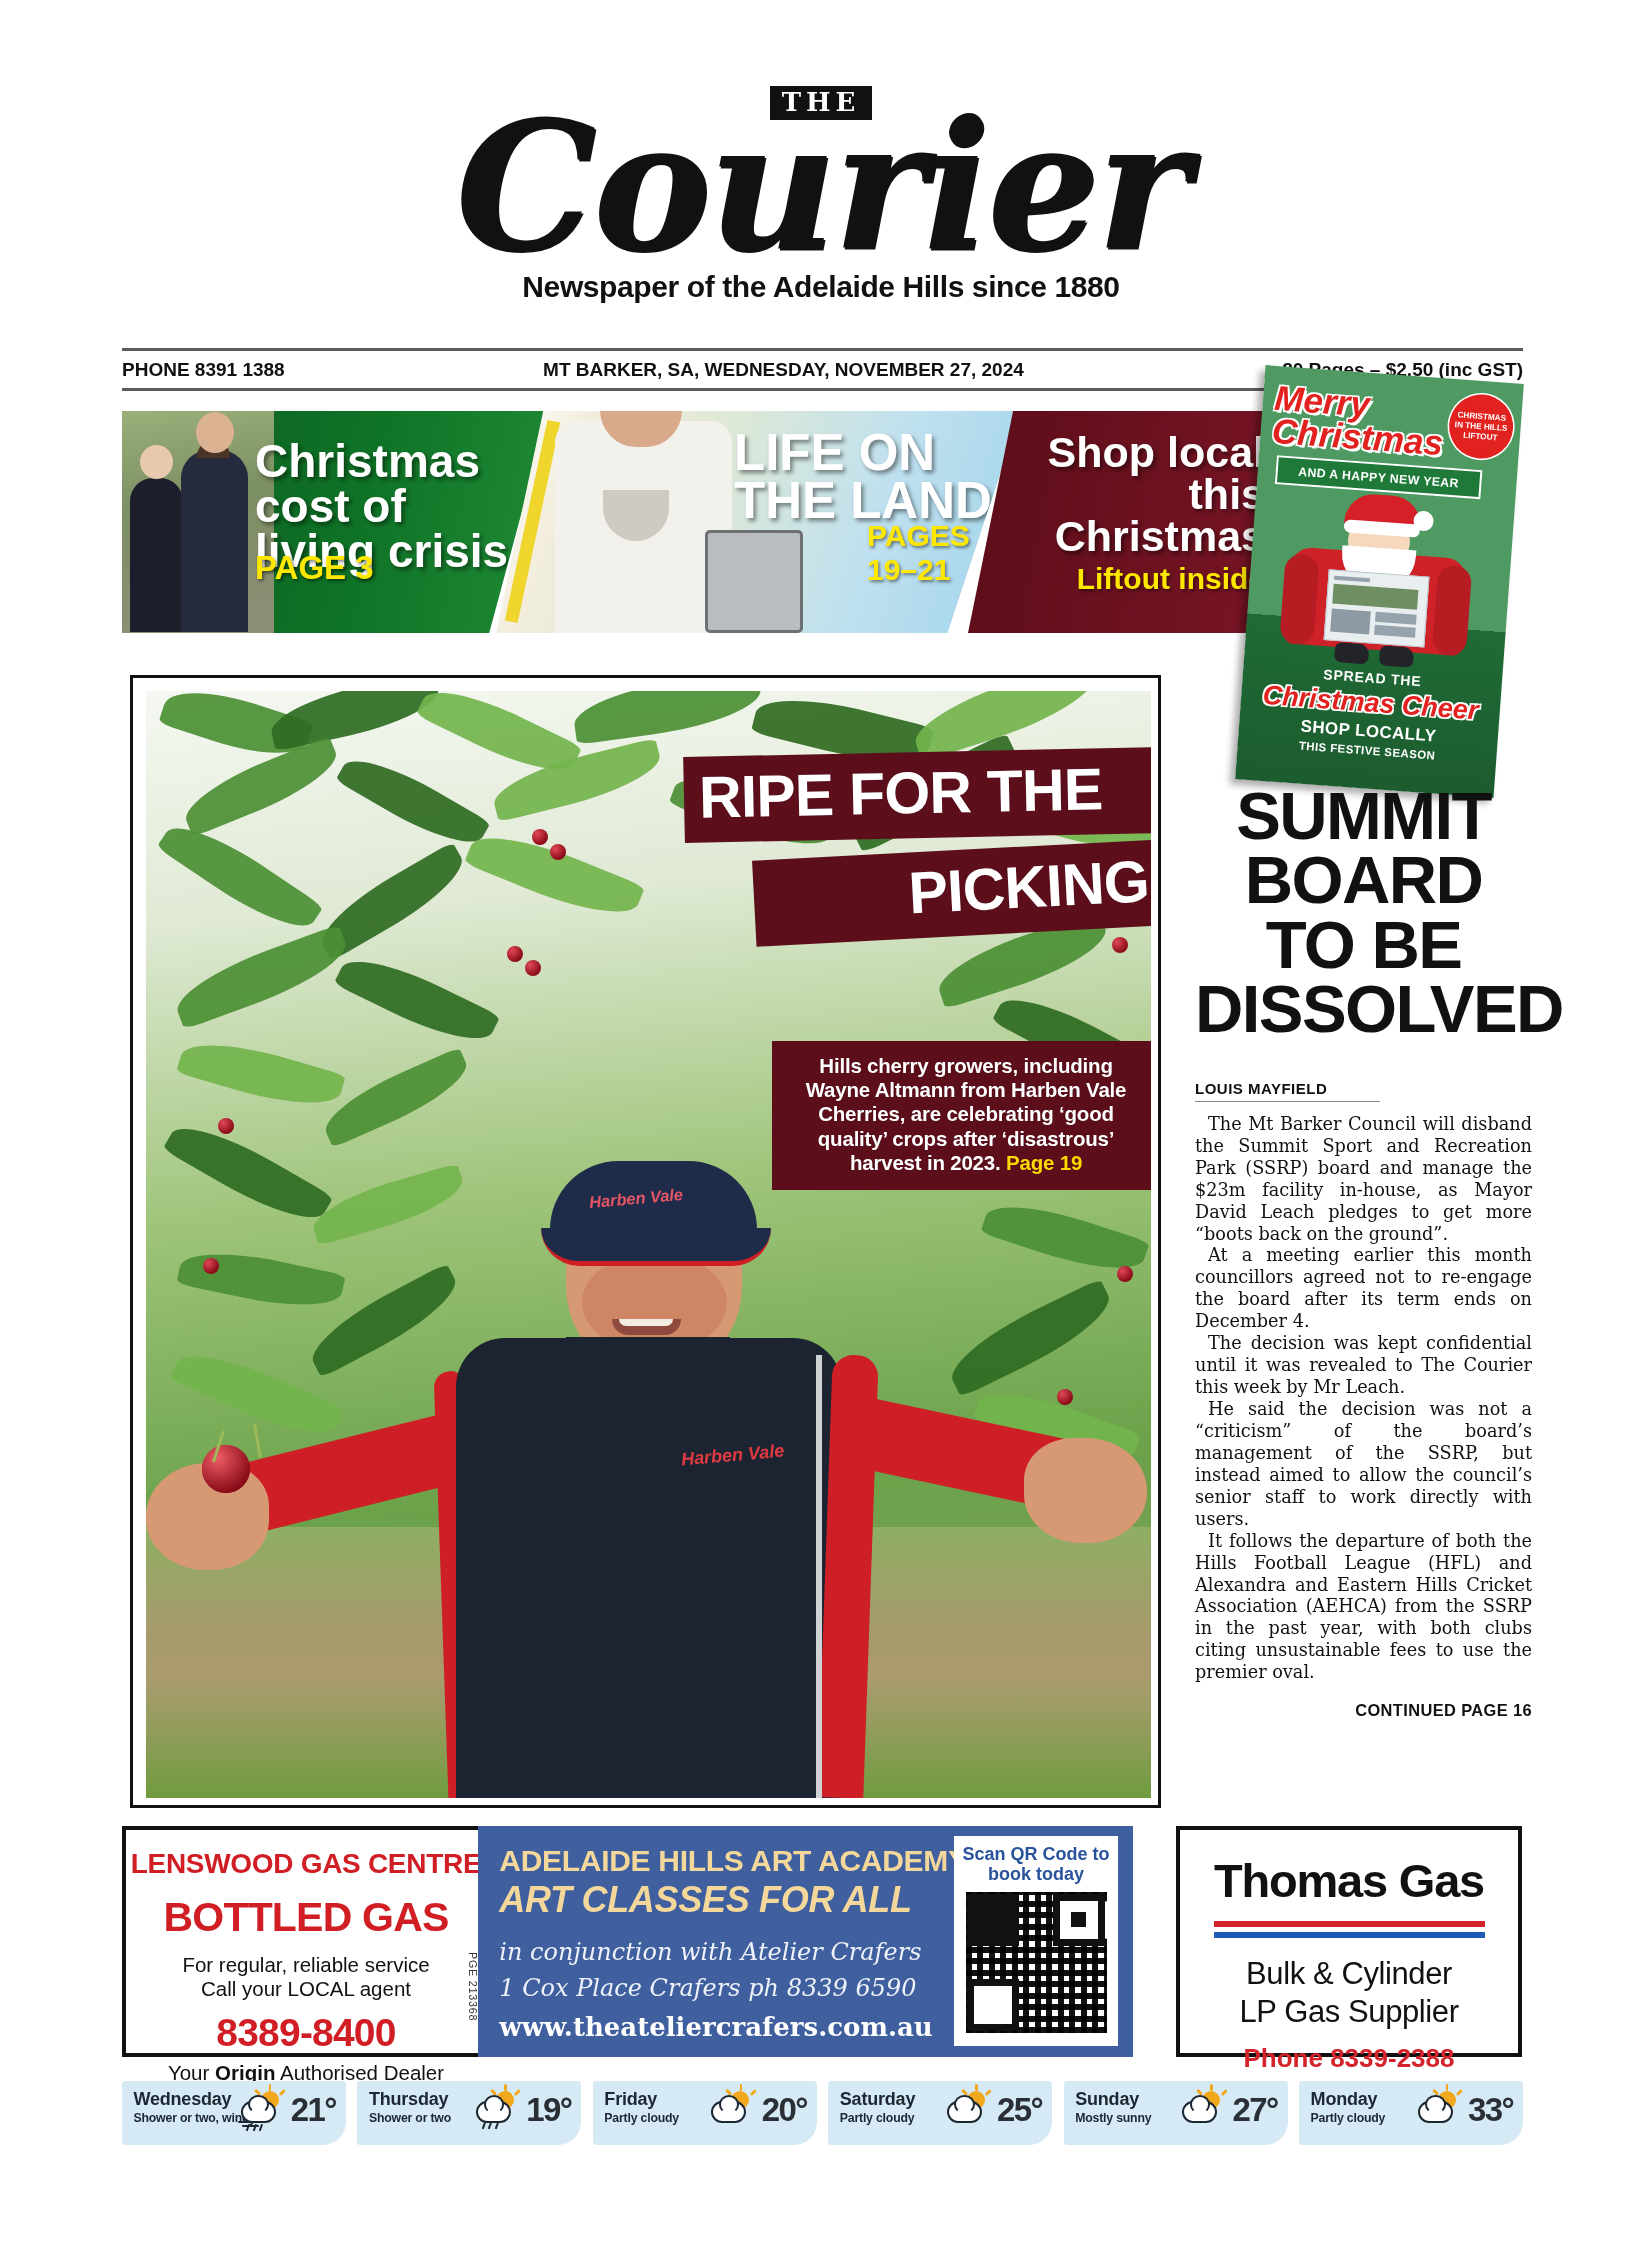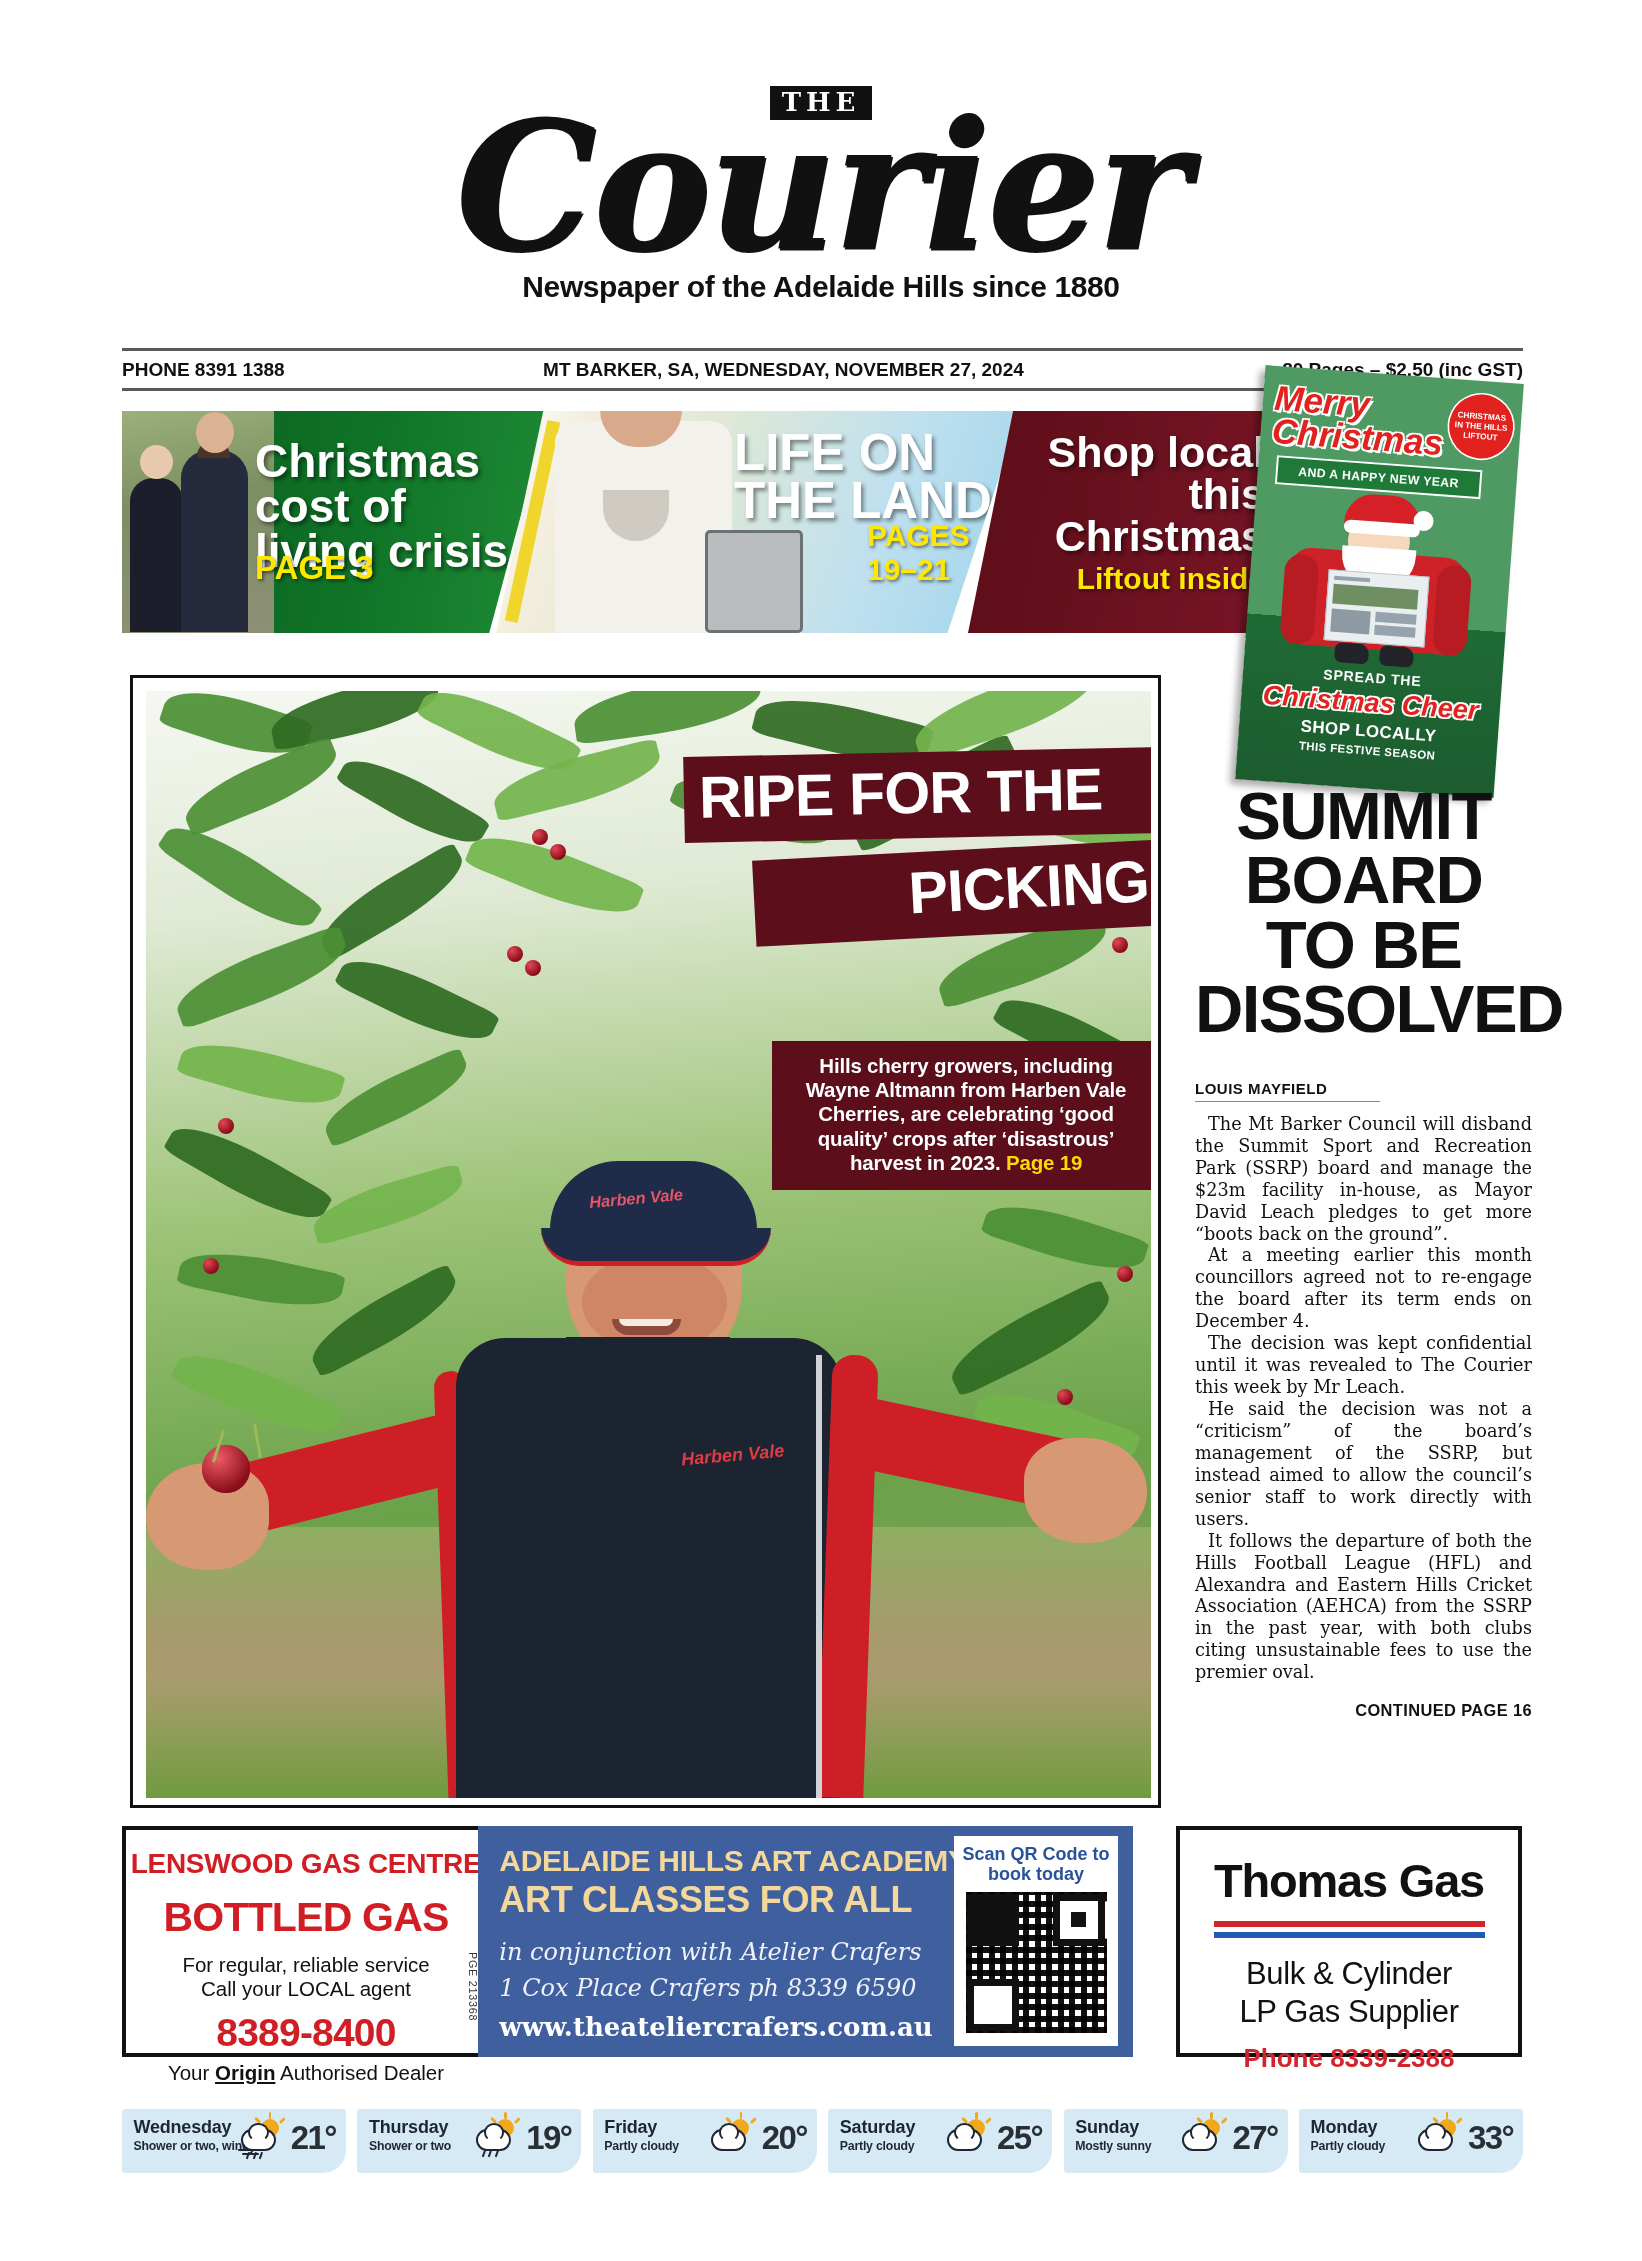--- a/index.html
+++ b/index.html
@@ -158,21 +158,21 @@
   .al-big{margin-top:14px;color:#d01e24;font-weight:bold;font-size:41px;letter-spacing:-0.8px;}
   .al-l1{margin-top:11.5px;color:#111;font-size:20.5px;}
   .al-l2{color:#111;font-size:20.5px;}
   .al-phone{margin-top:10px;color:#d01e24;font-weight:bold;font-size:39px;letter-spacing:-0.8px;}
   .al-dealer{margin-top:6.6px;color:#111;font-size:20.5px;}
   .al-dealer b{text-decoration:underline;}
   .al-code{position:absolute;right:6.6px;top:122px;font-size:10.7px;color:#333;writing-mode:vertical-rl;letter-spacing:0.8px;}
 
   .ad-art{left:356px;width:655px;background:#3f5f9e;}
   .aa-1{position:absolute;left:21.3px;top:18px;color:#f4d79a;font-weight:bold;font-size:30px;letter-spacing:-0.3px;}
-  .aa-2{position:absolute;left:21.3px;top:53px;color:#f4d79a;font-weight:bold;font-size:36px;letter-spacing:-0.3px;}
+  .aa-2{position:absolute;left:21.3px;top:53px;color:#f4d79a;font-weight:bold;font-size:36px;letter-spacing:-0.3px;font-style:italic;}
   .aa-3{position:absolute;left:21.3px;top:112px;color:#eef2f8;font-family:"DejaVu Serif",serif;font-style:italic;font-size:24px;}
   .aa-4{position:absolute;left:21.3px;top:148px;color:#eef2f8;font-family:"DejaVu Serif",serif;font-style:italic;font-size:24px;}
   .aa-5{position:absolute;left:21.3px;top:186px;color:#fff;font-family:"DejaVu Serif",serif;font-weight:bold;font-size:26px;}
   .qrbox{position:absolute;right:15px;top:10px;width:164px;height:210px;background:#fff;}
   .qr-t1{text-align:center;color:#29529c;font-weight:bold;font-size:18px;padding-top:8.2px;line-height:1.12;}
   .qrimg{position:absolute;left:11.5px;top:56px;width:141px;height:141px;
     background-color:#fff;
     background-image:
       repeating-linear-gradient(90deg,#111 0 5.7px,transparent 5.7px 11.5px),
       repeating-linear-gradient(0deg,#111 0 5.7px,transparent 5.7px 11.5px);
@@ -185,21 +185,21 @@
 
   .ad-thomas{left:1054px;width:346px;background:#fff;border:4.1px solid #111;text-align:center;}
   .tg-name{margin-top:23px;font-weight:bold;font-size:47px;letter-spacing:-1.2px;color:#111;}
   .tg-red{margin:13px auto 0;width:271px;height:5.7px;background:#d4242b;}
   .tg-blue{margin:5.7px auto 0;width:271px;height:5.7px;background:#1f5bb5;}
   .tg-l1{margin-top:18px;font-size:31px;color:#111;letter-spacing:-0.4px;}
   .tg-l2{margin-top:1.6px;font-size:31px;color:#111;letter-spacing:-0.4px;}
   .tg-phone{margin-top:13px;color:#d4242b;font-weight:bold;font-size:26px;}
 
   
-  .weather{position:absolute;left:122px;top:2081px;width:1401px;height:64px;display:flex;gap:11.5px;margin-top:28px;}
+  .weather{position:absolute;left:122px;top:2081px;width:1401px;height:64px;display:flex;gap:11.5px;}
   .wcard{flex:1 1 0;background:#d6eaf5;border-radius:3.3px 3.3px 23px 3.3px;position:relative;overflow:hidden;}
   .w-day{position:absolute;left:11.5px;top:8.2px;font-weight:bold;font-size:18px;color:#1d2733;letter-spacing:-0.2px;}
   .w-desc{position:absolute;left:11.5px;top:30px;font-size:12.3px;color:#1d2733;font-weight:bold;letter-spacing:-0.2px;}
   .w-temp{position:absolute;right:10px;top:10px;font-weight:bold;font-size:33px;color:#2a2f36;letter-spacing:-1.6px;}
   .wicon{position:absolute;right:64px;top:10px;width:43px;height:39px;}
   .wicon .sun{position:absolute;right:3.3px;top:0;width:18px;height:18px;border-radius:50%;background:#f2a81d;}
   .wicon .ray{position:absolute;background:#f2a81d;width:2.5px;height:6.6px;border-radius:1.6px;}
   .wicon .cloud{position:absolute;left:1.6px;top:10px;width:31px;height:18px;background:#fff;border:2.5px solid #1d2733;border-radius:11.5px;}
   .wicon .cloud:before{content:"";position:absolute;left:5.7px;top:-8.2px;width:16.4px;height:15px;background:#fff;border:2.5px solid #1d2733;
     border-radius:50%;border-bottom-color:transparent;}

